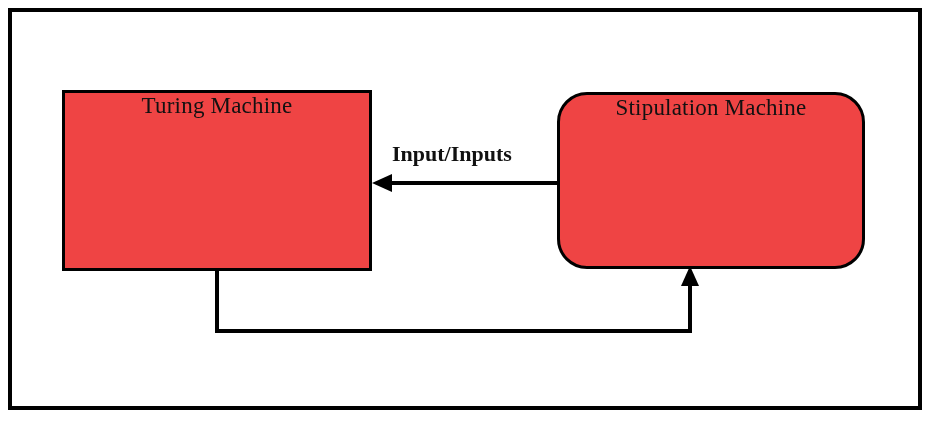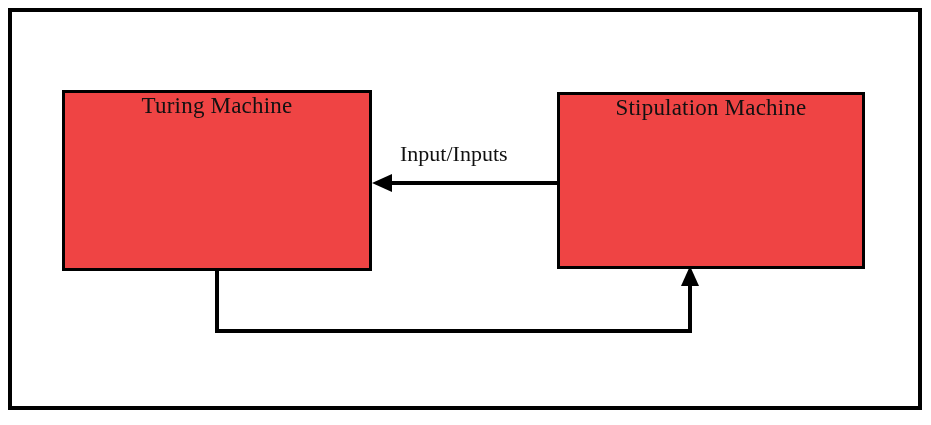--- a/index.html
+++ b/index.html
@@ -44,39 +44,41 @@
     left: 62px;
     top: 90px;
     width: 310px;
     height: 181px;
   }
   #box-stipulation-machine {
     left: 557px;
     top: 92px;
     width: 308px;
     height: 177px;
+    border-radius: 30px;
   }
   
   #connectors {
     position: absolute;
     left: 0;
     top: 0;
     width: 931px;
     height: 425px;
   }
   
   .edge-label {
     position: absolute;
     font-size: 22px;
     color: #111111;
     white-space: nowrap;
   }
   #label-input-inputs {
-    left: 400px;
+    left: 392px;
     top: 141px;
+    font-weight: bold;
   }
   #label-halt-signal {
     left: 406px;
     top: 288px;
   }
 </style>
 </head>
 <body>
 
 <div id="canvas">

